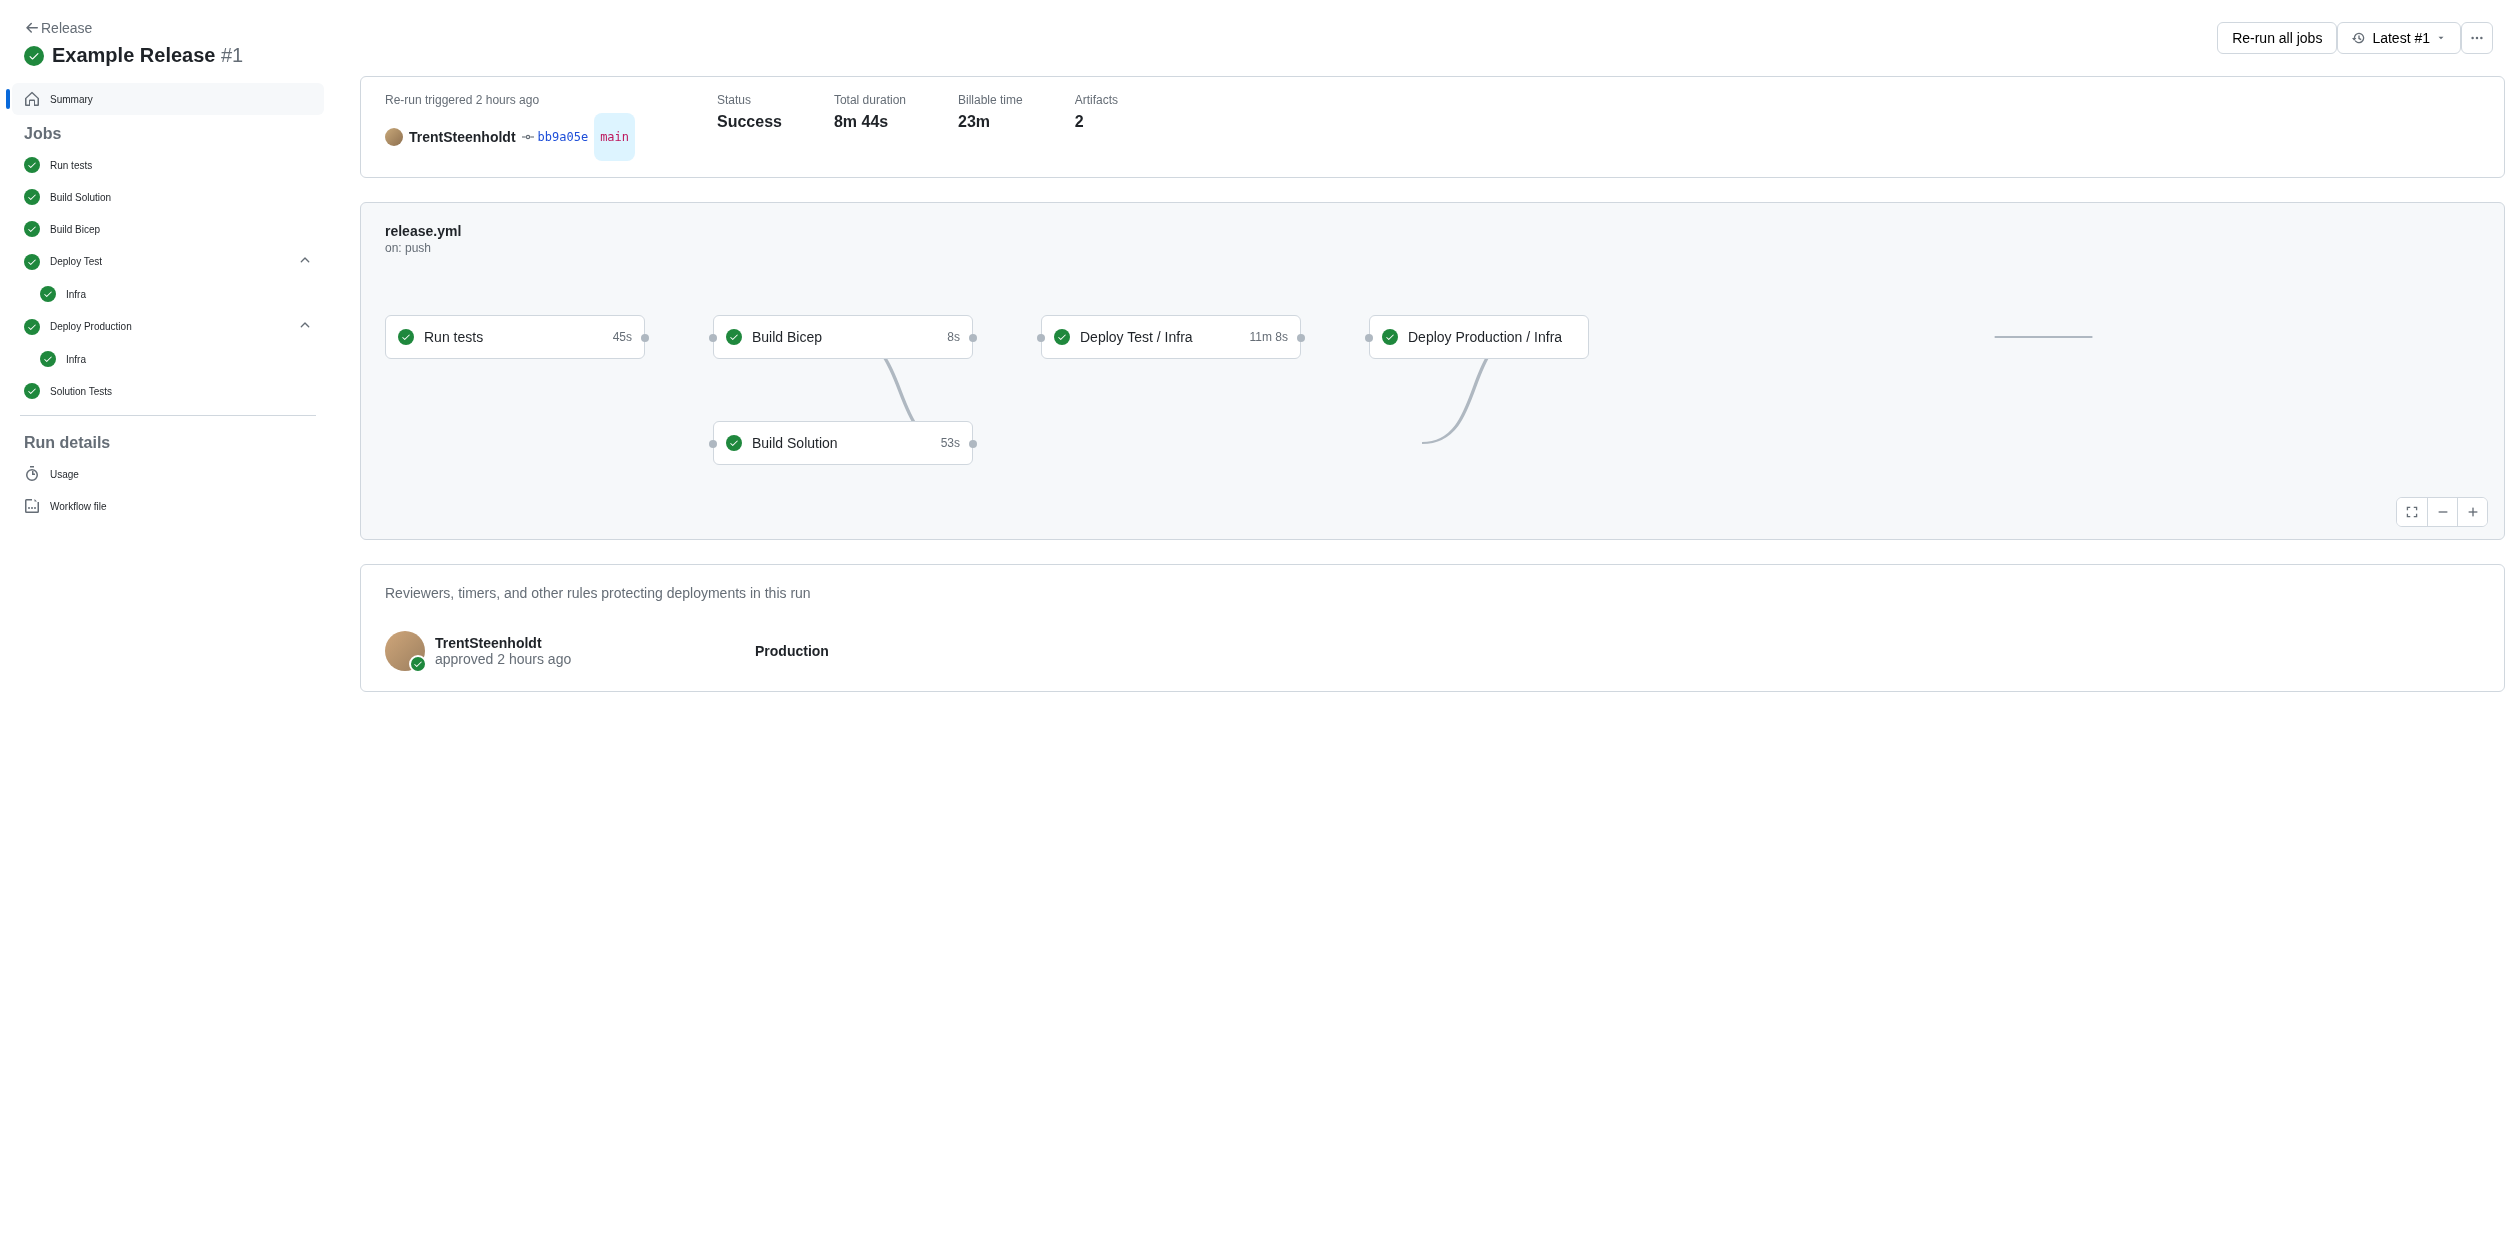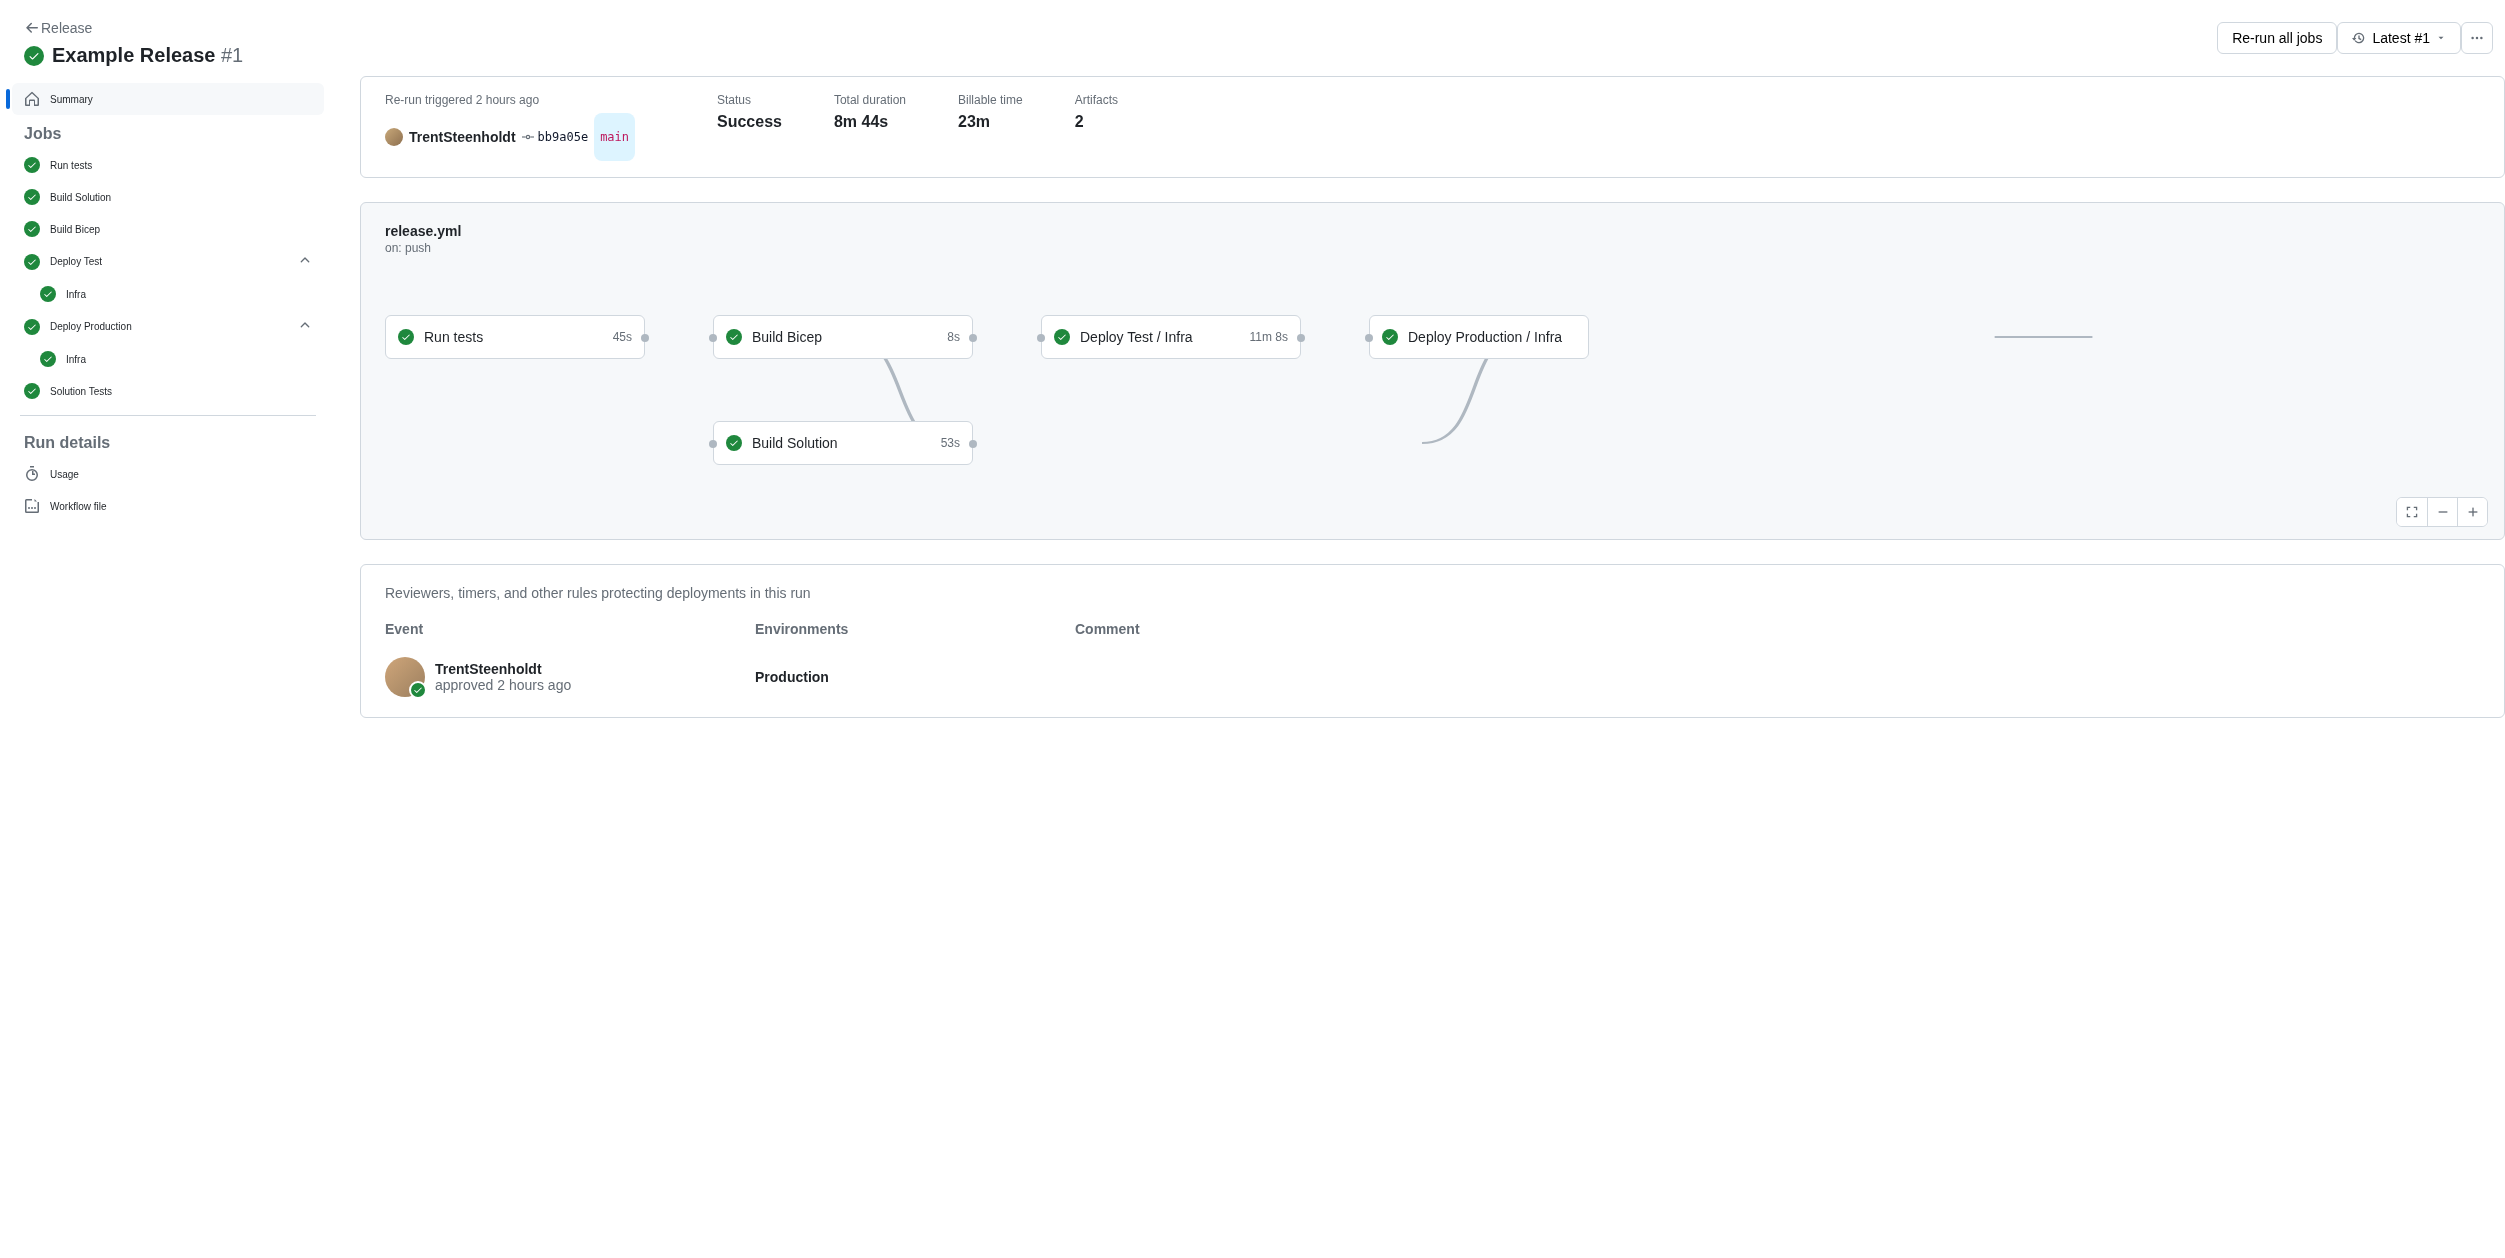--- a/index.html
+++ b/index.html
@@ -176,21 +176,21 @@
     align-items:center;
     gap:6px;
     font-size:14px;
   }
   .trigger-line .user {
     font-weight:600;
   }
   .commit-badge {
     font-family: ui-monospace, SFMono-Regular, Menlo, monospace;
     font-size: 12px;
-    color: #0f172a;
+    color: #1d4ed8;
     display:inline-flex;
     align-items:center;
     gap:4px;
   }
   .branch-badge {
     font-family: ui-monospace, SFMono-Regular, Menlo, monospace;
     font-size: 12px;
     background: #ddf4ff;
     color: #be185d;
     padding: 17px 6px;
@@ -629,25 +629,20 @@
               <rect x="3" y="7.25" width="10" height="1.5" fill="currentColor"></rect>
               <rect x="7.25" y="3" width="1.5" height="10" fill="currentColor"></rect>
             </svg>
           </button>
       </div>
     </div>
 
     <div class="rules-card">
       <div class="rules-sub">Reviewers, timers, and other rules protecting deployments in this run</div>
 
-      <div class="rules-header-row">
-        <div class="rc-event">Event</div>
-        <div class="rc-env">Environments</div>
-        <div class="rc-comment">Comment</div>
-      </div>
 
       <div class="rules-row">
         <div class="rc-event">
           <div class="avatar-md-wrap">
             <div class="avatar-md"></div>
             <div class="avatar-badge">
               <svg width="10" height="10" viewBox="0 0 16 16">
                   <path fill="#fff" d="M13.78 4.22a.75.75 0 0 1 0 1.06l-7.25 7.25a.75.75 0 0 1-1.06 0L2.22 9.28a.75.75 0 1 1 1.06-1.06l2.72 2.72 6.72-6.72a.75.75 0 0 1 1.06 0Z"></path>
                 </svg>
             </div>

